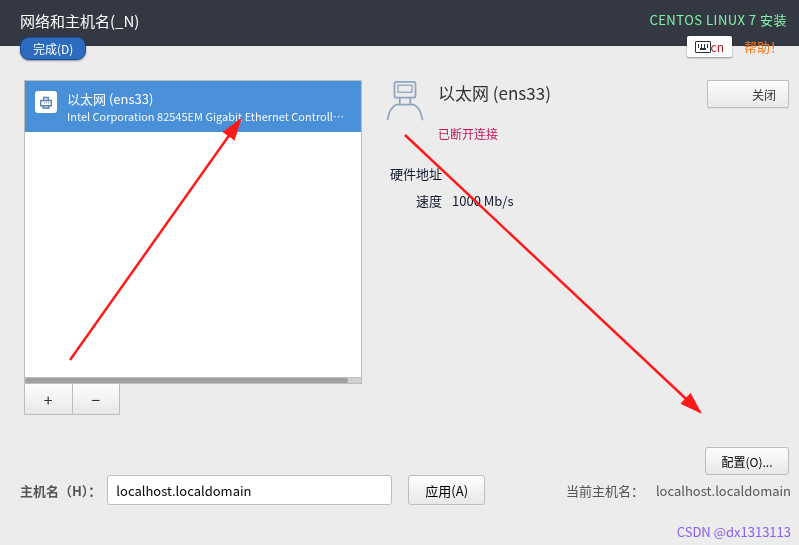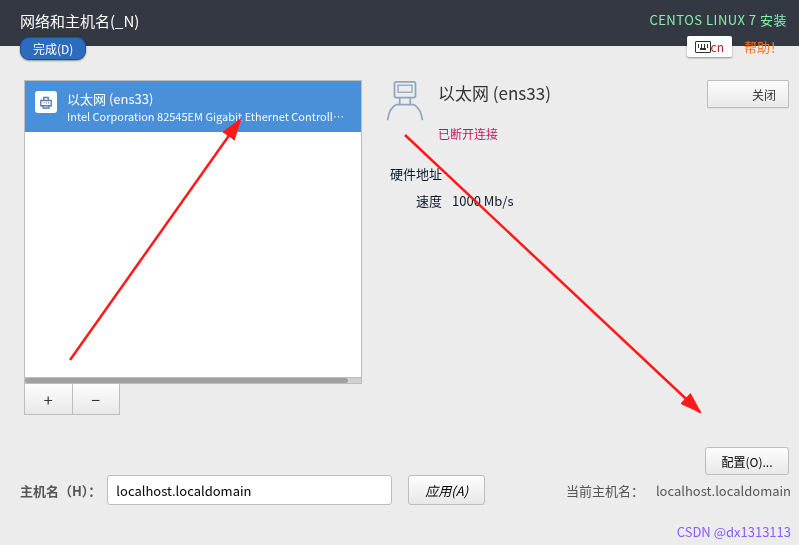--- a/index.html
+++ b/index.html
@@ -36,21 +36,21 @@
   .conn-title { font-size: 17px; color: #333; }
   .conn-status { font-size: 12px; color: #be185d; margin-top: 20px; }
   .props { margin-top: 22px; font-size: 13px; color: #0f172a; }
   .prop-row { display: flex; margin-bottom: 8px; }
   .prop-label { width: 58px; text-align: right; margin-right: 10px; }
   .toggle-btn { position: absolute; top: 0; right: 0; width: 82px; height: 28px; background: linear-gradient(#fdfdfd,#e8e8e8); border: 1px solid #bdbdbd; border-radius: 1px; font-size: 12px; display:flex; align-items:center; justify-content:flex-end; padding-right:12px; cursor:pointer; box-shadow: 0 1px 0 rgba(0,0,0,.05); }
   .config-btn { position: absolute; top: 322px; right: 0; width: 84px; height: 28px; background: linear-gradient(#fdfdfd,#e8e8e8); border: 1px solid #bdbdbd; border-radius: 3px; font-size: 12px; cursor:pointer;margin-top:45px; }
   .bottom { position: absolute; bottom: 40px; left: 20px; right: 8px; display: flex; align-items: center; font-size: 13px; color: #555; }
   .bottom label { margin-right: 6px; font-weight: bold; }
   .host-input { width: 285px; height: 30px; border: 1px solid #bdbdbd; padding: 0 8px; font-size: 13px; border-radius: 3px; }
-  .apply-btn { margin-left: 16px; height: 30px; padding: 0 16px; background: linear-gradient(#fdfdfd,#e8e8e8); border: 1px solid #bdbdbd; border-radius: 3px; font-size: 13px; cursor:pointer;font-style:italic; }
+  .apply-btn { margin-left: 16px; height: 30px; padding: 0 16px; background: linear-gradient(#fdfdfd,#e8e8e8); border: 1px solid #bdbdbd; border-radius: 3px; font-size: 13px; cursor:pointer; }
   .curr-host { margin-left: auto; display:flex; align-items:center; gap: 12px; }
   .watermark { position:absolute; bottom: 4px; right: 8px; font-size: 13px; color: #8b5cf6; }
   .arrow { position:absolute; pointer-events:none; }
 </style>
 </head>
 <body>
 
 <div class="header">
   <div class="header-left">
     <div class="title">网络和主机名(_N)</div>

